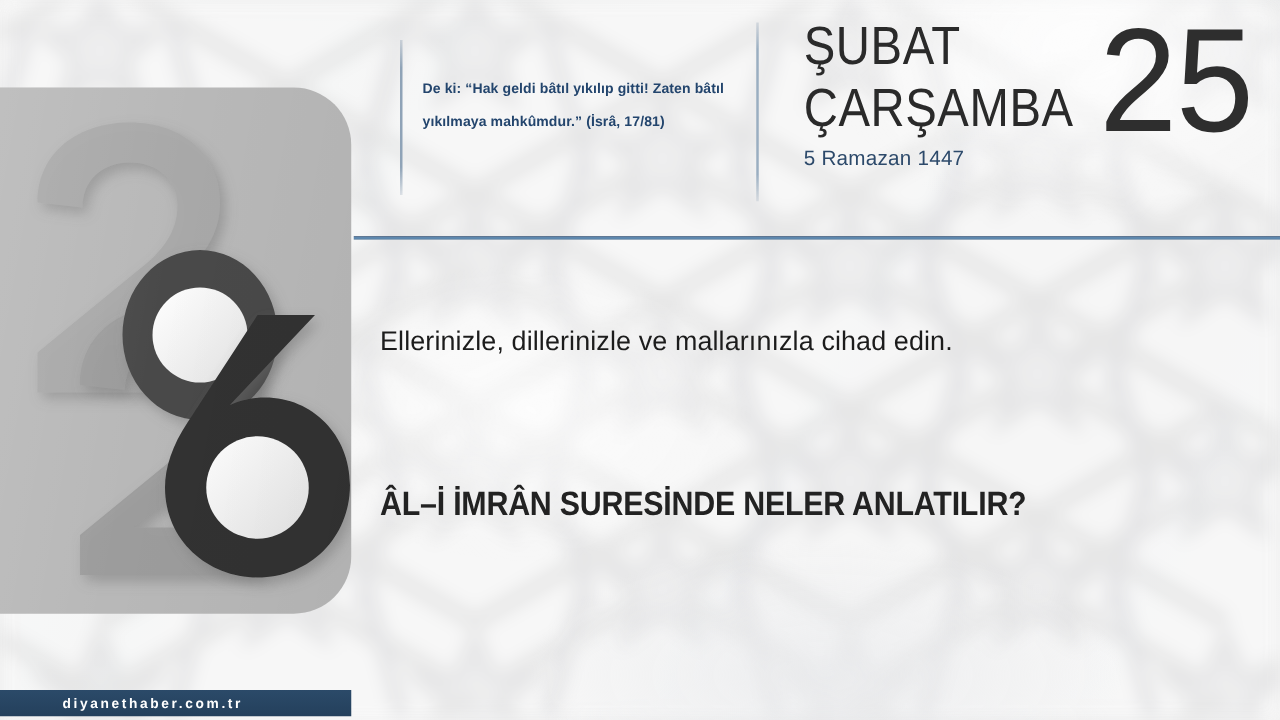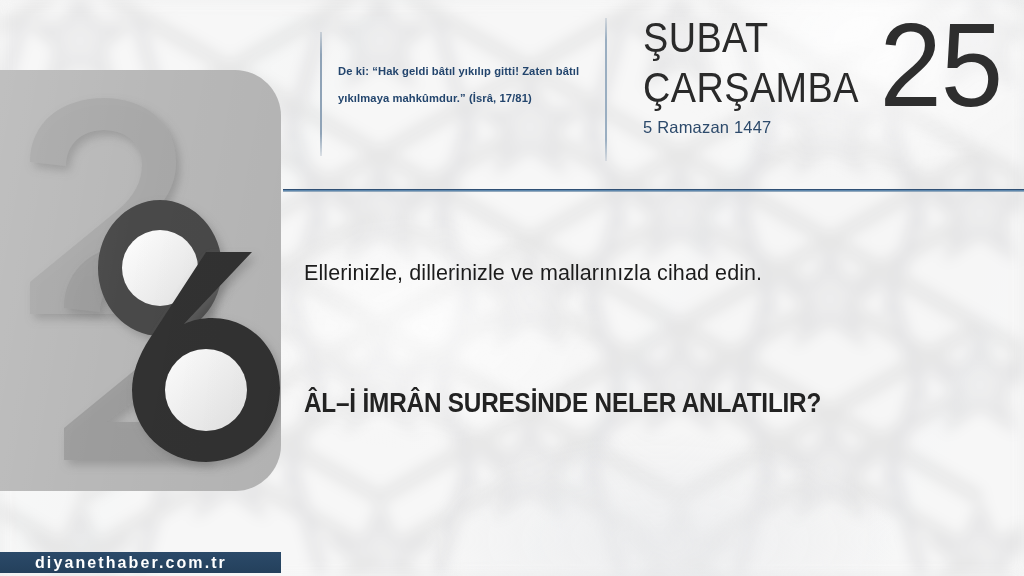--- a/index.html
+++ b/index.html
@@ -137,24 +137,24 @@
 
   
   #footer-bar {
     position:absolute; left:0; top:552px;
     width:281px; height:21px;
     background:linear-gradient(to bottom,#2b4a69,#24405c);
     display:flex; align-items:center;
   }
   #footer-url {
     color:#ffffff;
-    font-size:16px;
+    font-size:11px;
     font-weight:bold;
     letter-spacing:2.1px;
-    margin-left:35px;
+    margin-left:50px;
     white-space:nowrap;
   }
 </style>
 </head>
 <body>
 
 <div id="page">
 
   <svg id="pattern" viewBox="0 0 1024 576" preserveAspectRatio="none">
     <defs>

